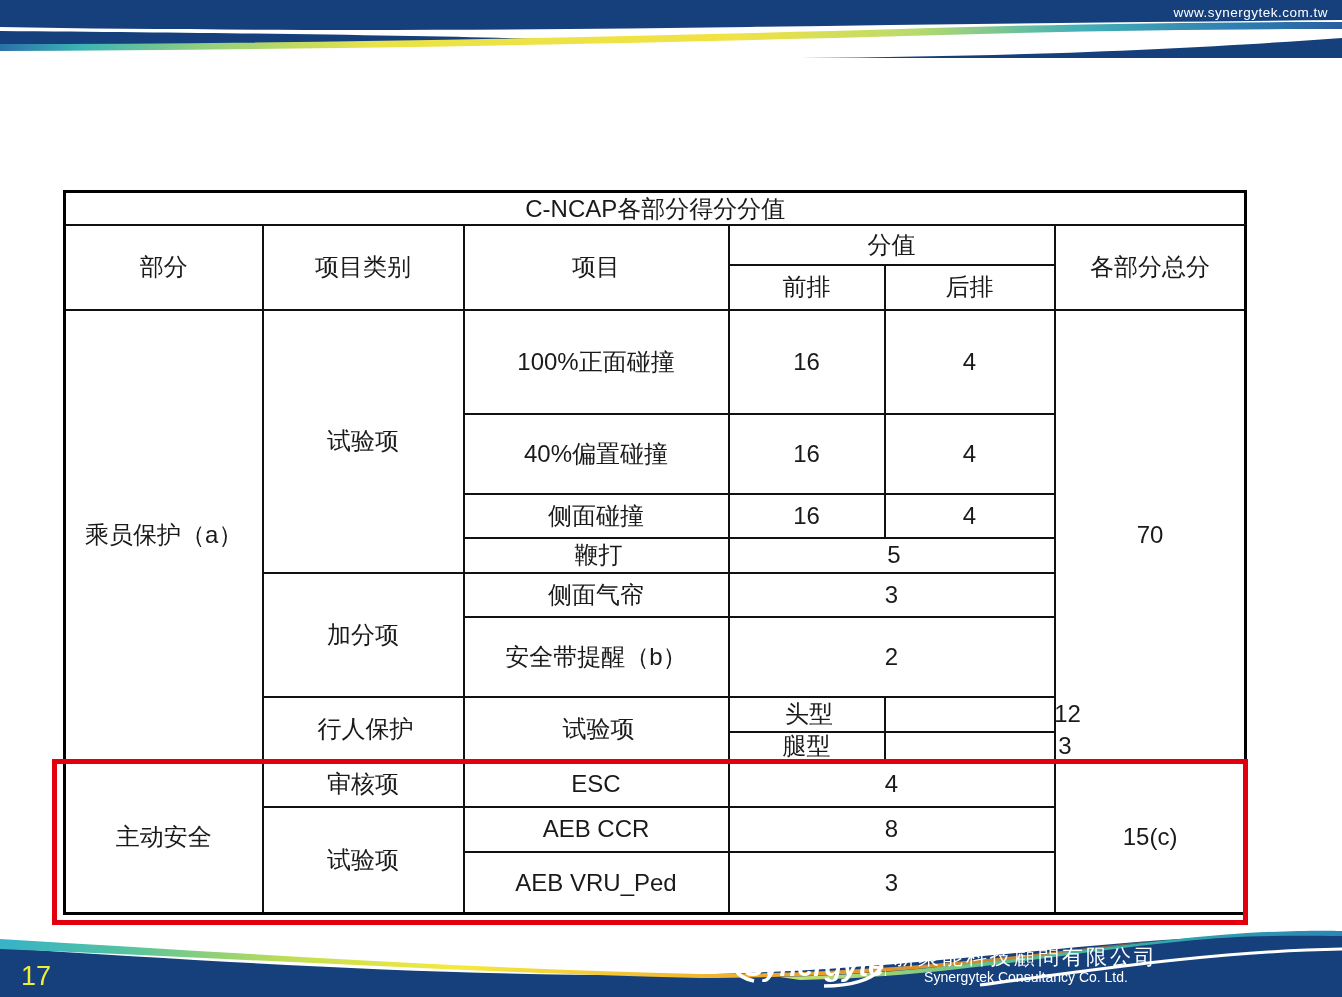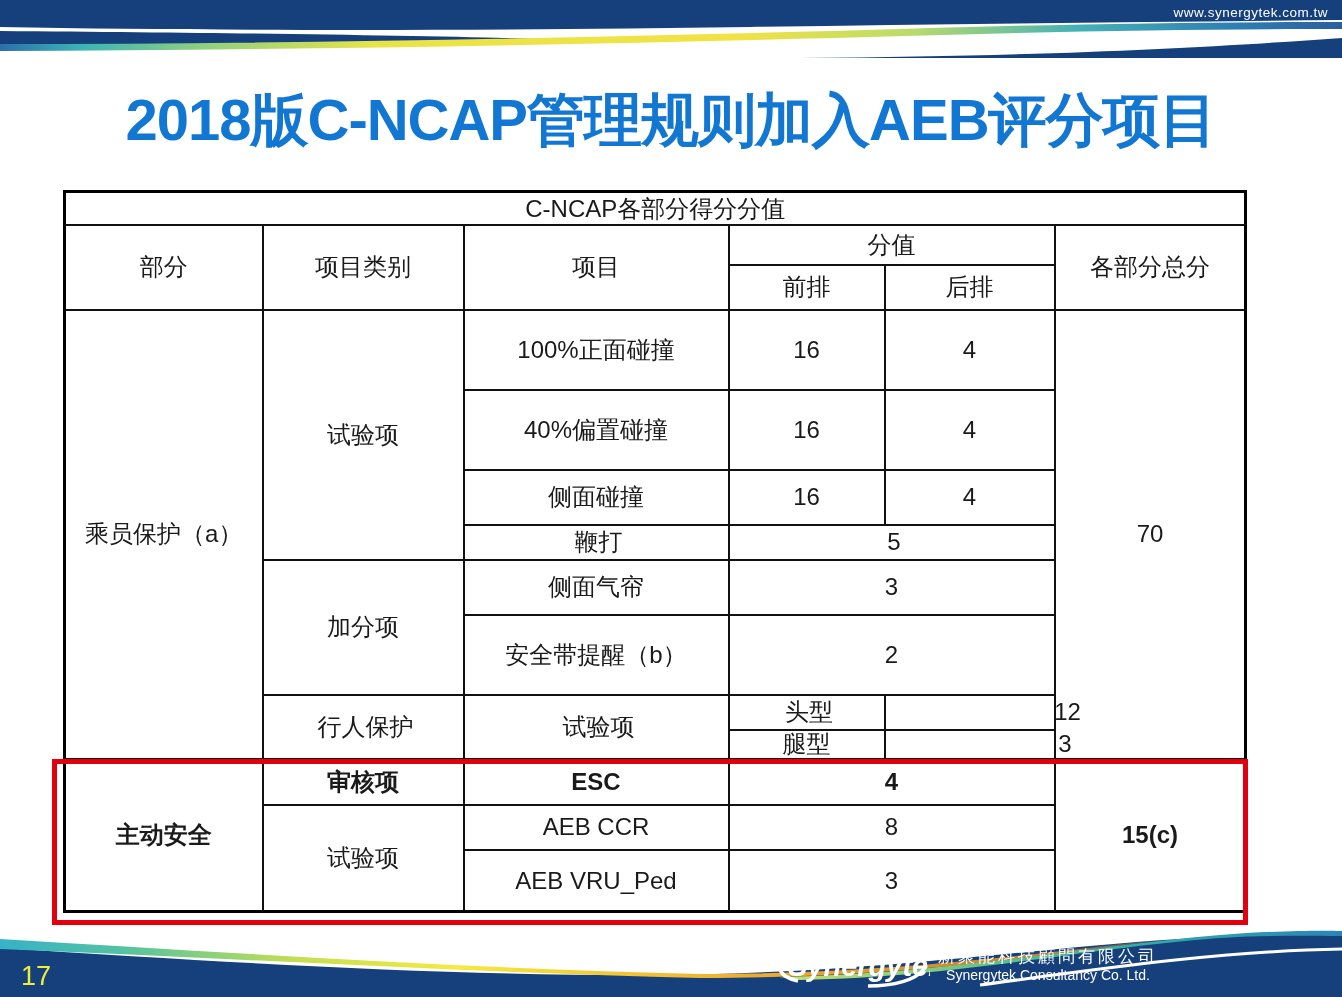--- a/index.html
+++ b/index.html
@@ -45,26 +45,26 @@
     line-height: 1.05;
     padding: 0 2px;
     overflow: hidden;
   }
   td.caption-cell { font-size: 25px; border-bottom: 3px solid #000; }
   td.num { font-size: 26px; font-family: "Liberation Sans", sans-serif; }
   td.latin { font-size: 26px; }
   tr.h33 td { height: 33px; }
   tr.h40 td { height: 40px; }
   tr.h45 td { height: 45px; margin-top: 39px; }
-  tr.h84 td { height: 80px; border-radius: 15px; }
+  tr.h84 td { height: 104px; border-radius: 15px; }
   tr.h80 td { height: 80px; }
-  tr.h55 td { height: 55px; }
+  tr.h55 td { height: 44px; }
   tr.h35 td { height: 35px; padding-left: 7px; }
   tr.h29 td { height: 29px; margin-top: 35px; }
-  tr.h46 td { height: 46px; font-weight: bold; }
+  tr.h46 td { height: 46px; }
   tr.h62 td { height: 62px; }
   .wavy {
     text-decoration-style: wavy;
     text-decoration-color: #e05a4e;
     text-decoration-thickness: 1px;
     text-underline-offset: 7px;
   }
   
   .highlight-box {
     position: absolute;
@@ -78,21 +78,21 @@
   .footer-banner { position: absolute; bottom: 0; left: 0; width: 1186px; height: 72px; }
   .page-number {
     position: absolute; left: 21px; bottom: 5px;
     color: #edee3b; font-size: 27px; z-index: 6;
   }
   .footer-brand {
     position: absolute; right: 28px; bottom: 6px;
     display: flex; align-items: center; gap: 8px; z-index: 6;
   }
   .brand-text { color: #ffffff; text-align: left; }
-  .brand-zh { font-size: 17px; letter-spacing: 3px; line-height: 1.15; }
+  .brand-zh { font-size: 21px; letter-spacing: 3px; line-height: 1.15; }
   .brand-en { font-size: 14px; line-height: 1.15; text-align: center; }
 </style>
 </head>
 <body>
 
 <div class="slide">
 
   <div class="top-banner">
     <svg width="1342" height="58" viewBox="0 0 1342 58">
       <defs>
@@ -109,21 +109,20 @@
         </linearGradient>
       </defs>
       <path d="M0,0 H1342 V20 C1150,22 950,24 750,27 C480,31 220,31 0,27 Z" fill="#16407c"></path>
       <path d="M0,31 C260,33 430,36 545,39 C430,42 260,44 0,46 Z" fill="#16407c"></path>
       <path d="M0,44 C300,44 620,37 900,29 C1060,24 1220,22 1342,22 L1342,29 C1220,29 1060,31 905,36 C620,44 300,50 0,51 Z" fill="url(#ribbonTop)"></path>
       <path d="M800,58 C1050,56 1200,48 1342,38 L1342,58 Z" fill="#16407c"></path>
     </svg>
     <div class="site-url">www.synergytek.com.tw</div>
   </div>
 
-  <div class="slide-title">2018版C-NCAP管理规则加入AEB评分项目</div>
 
   <div class="table-wrap">
     <table class="score-table">
       <colgroup>
         <col style="width:198px">
           <col style="width:201px">
           <col style="width:265px">
         <col style="width:156px">
           <col style="width:170px">
           <col style="width:191px">

